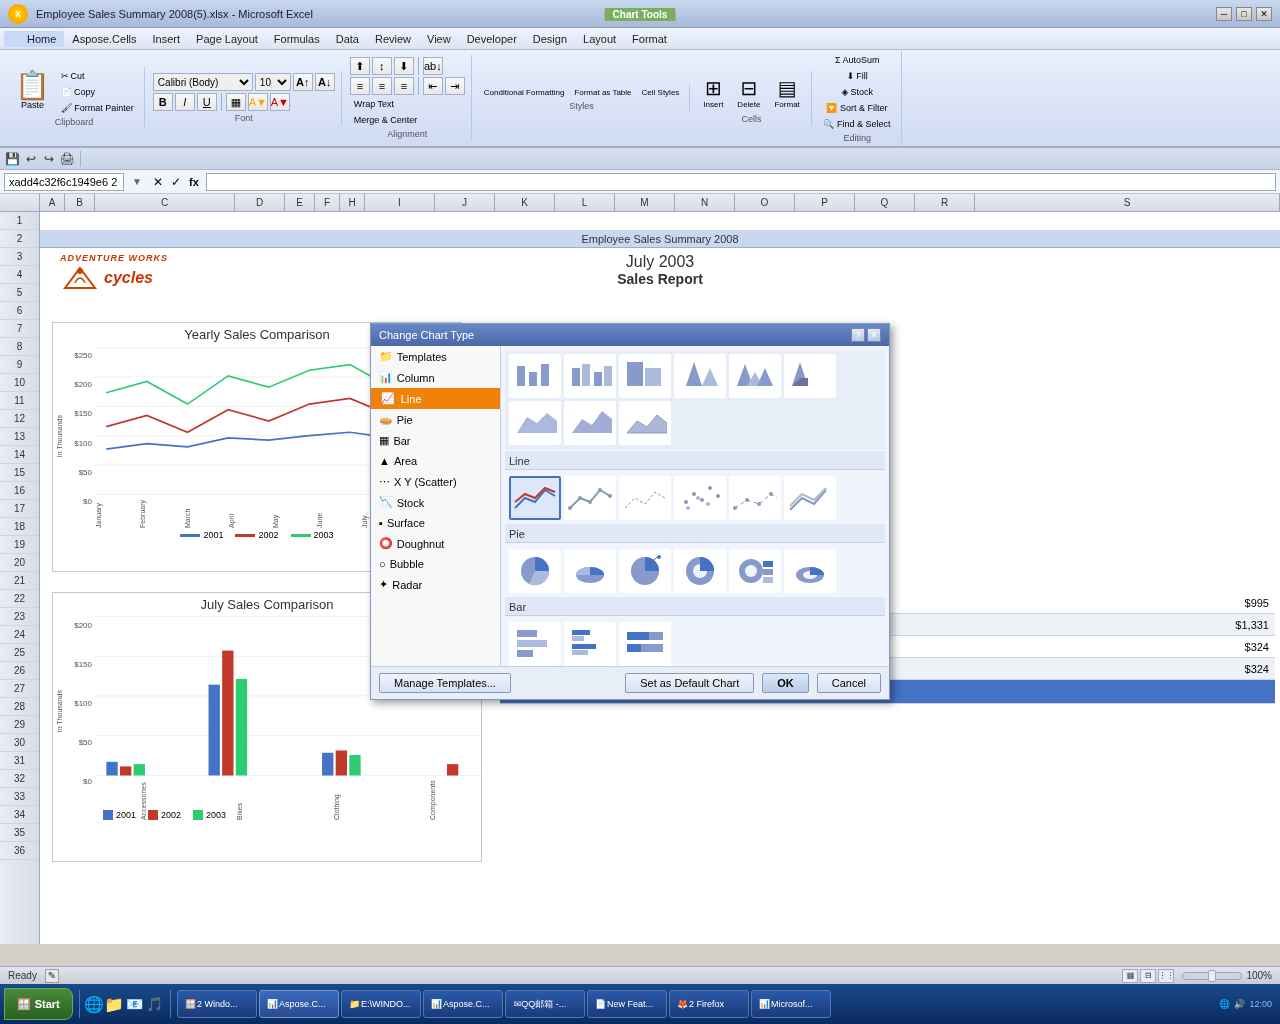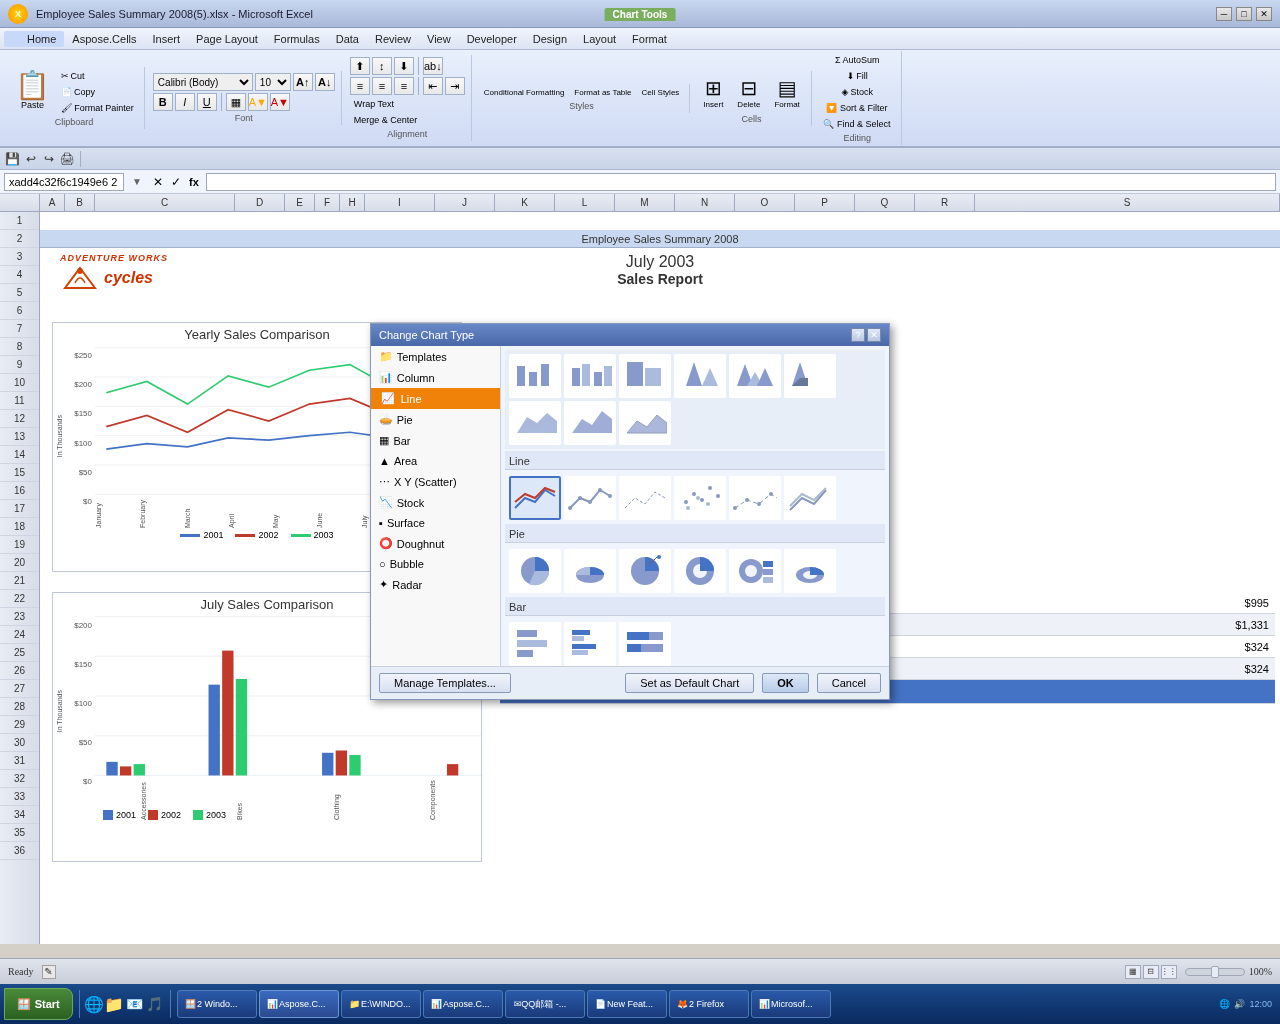--- a/index.html
+++ b/index.html
@@ -756,21 +756,21 @@
   <div style="display:flex;gap:2px;align-items:center;margin-right:8px;">
     <div class="scroll-btn">◀◀</div>
     <div class="scroll-btn">◀</div>
     <div class="scroll-btn">▶</div>
     <div class="scroll-btn">▶▶</div>
   </div>
   <div class="sheet-tab active">Employee Sales Summary 2008</div>
   <div class="sheet-tab warning">Evaluation Warning</div>
 </div>
 
-<div style="position:fixed;bottom:40px;left:0;right:0;height:26px;background:linear-gradient(to bottom,#e0e4ec,#c8ccd8);border-top:1px solid #a0a8c0;display:flex;align-items:center;padding:0 8px;justify-content:space-between;font-size:10px;color:#333;z-index:50;font-family:Liberation Serif, serif;">
+<div style="position:fixed;bottom:40px;left:0;right:0;height:18px;background:linear-gradient(to bottom,#e0e4ec,#c8ccd8);border-top:1px solid #a0a8c0;display:flex;align-items:center;padding:0 8px;justify-content:space-between;font-size:10px;color:#333;z-index:50;">
   <div style="display:flex;align-items:center;gap:8px;">
     <span>Ready</span>
     <div style="width:14px;height:14px;background:#e8e8e8;border:1px solid #a0a0a0;display:flex;align-items:center;justify-content:center;cursor:pointer;">✎</div>
   </div>
   <div style="display:flex;align-items:center;gap:8px;">
     <div style="display:flex;gap:2px;">
       <div style="width:16px;height:14px;border:1px solid #a0a8c0;background:#e8ecf4;cursor:pointer;font-size:8px;display:flex;align-items:center;justify-content:center;">▦</div>
       <div style="width:16px;height:14px;border:1px solid #a0a8c0;background:#e8ecf4;cursor:pointer;font-size:8px;display:flex;align-items:center;justify-content:center;">⊟</div>
       <div style="width:16px;height:14px;border:1px solid #a0a8c0;background:#e8ecf4;cursor:pointer;font-size:8px;display:flex;align-items:center;justify-content:center;">⋮⋮</div>
     </div>

